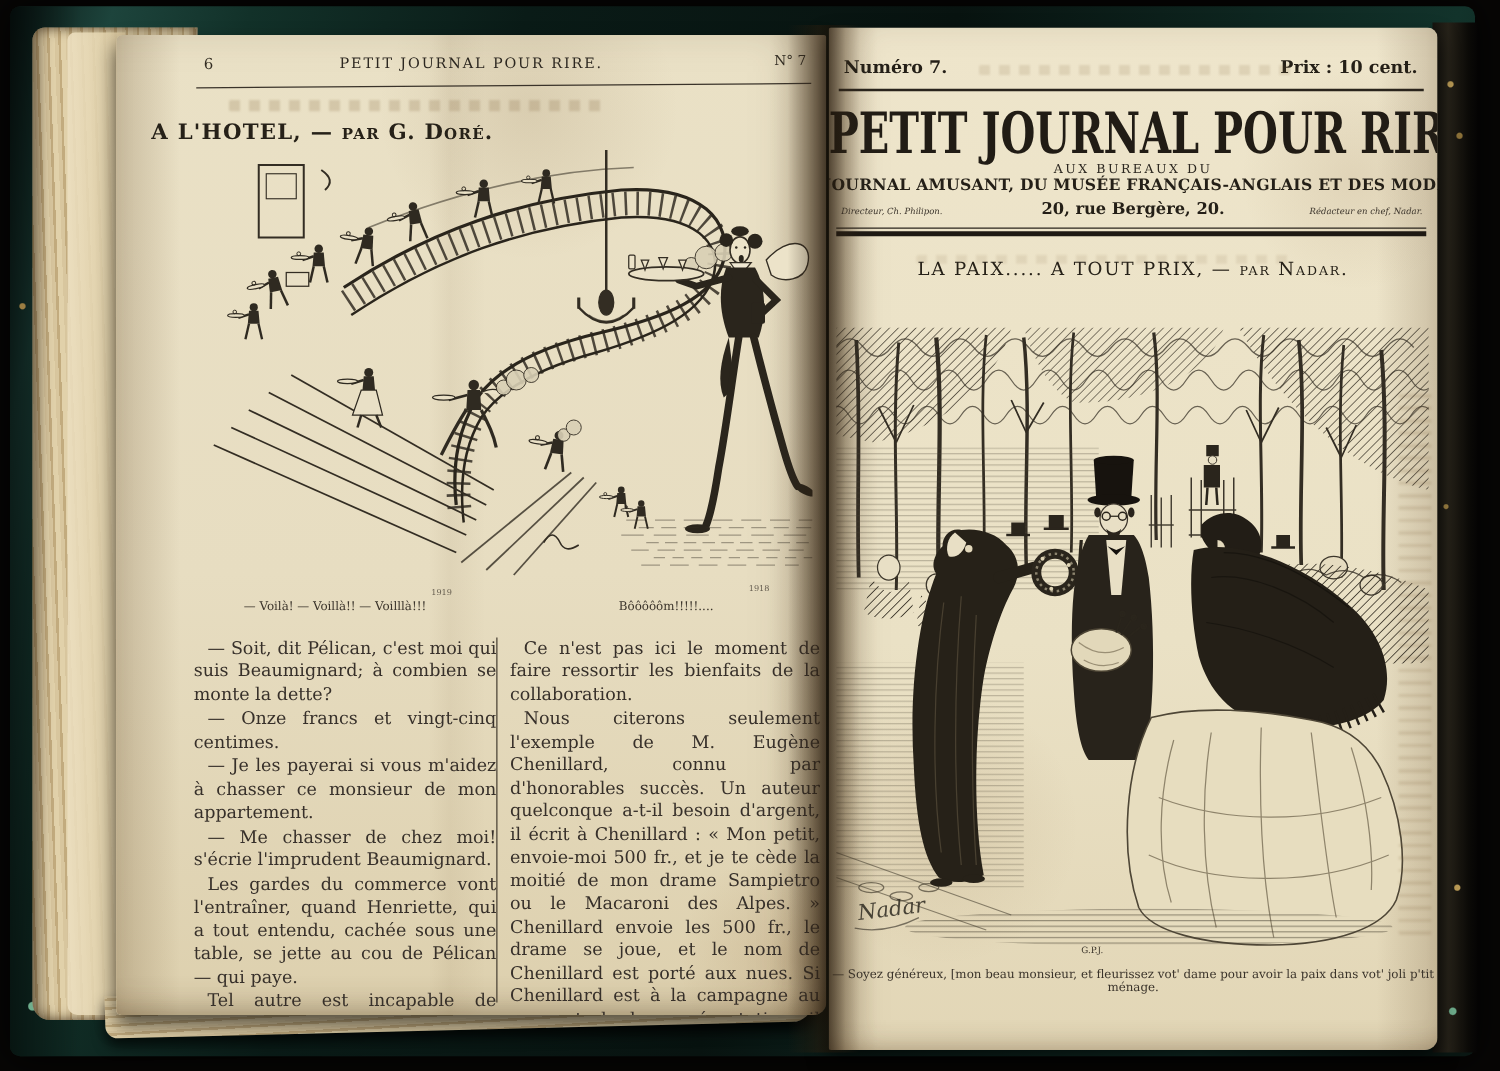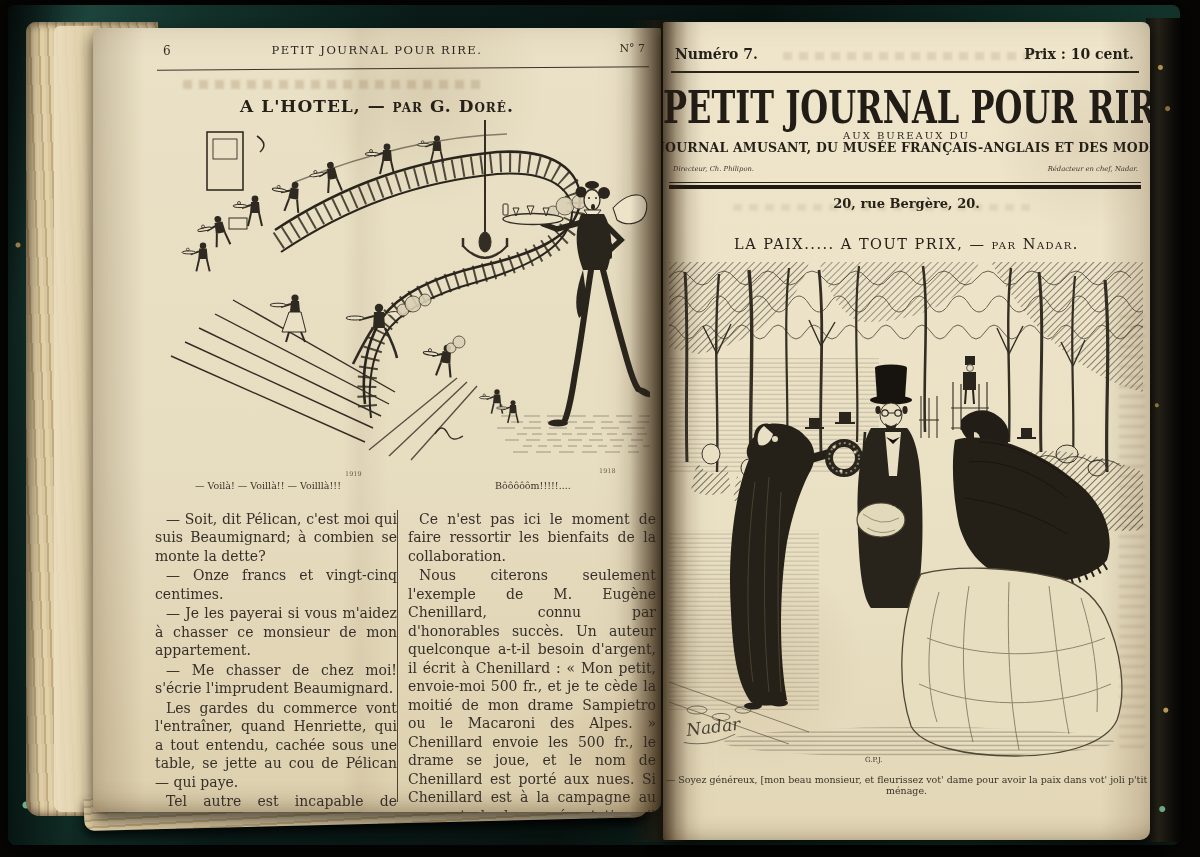--- a/index.html
+++ b/index.html
@@ -54,22 +54,22 @@
     background:linear-gradient(90deg,transparent,rgba(45,30,14,.45) 42%,rgba(32,21,9,.58) 58%,rgba(60,42,20,.2) 80%,transparent);}
   
   .ghost{position:absolute;filter:blur(1px);border-radius:2px;}
   .ghost.h{background:repeating-linear-gradient(90deg,rgba(128,98,58,.20) 0 9px,transparent 9px 16px);}
   .ghost.v{background:repeating-linear-gradient(0deg,rgba(128,98,58,.15) 0 3px,transparent 3px 10px);}
   
   .lp-pagenum{position:absolute;left:70px;top:16px;font-size:12px;}
   .lp-running{position:absolute;left:0;top:15px;width:100%;text-align:center;font-size:11.5px;letter-spacing:1.5px;color:#2c2720;}
   .lp-issue{position:absolute;right:16px;top:14px;font-size:11px;}
   .lp-rule{position:absolute;left:64px;top:40px;width:492px;border-top:1.8px solid #3a332a;transform:rotate(-.4deg);}
-  .lp-title{position:absolute;left:0;top:68px;width:100%;text-align:center;font-size:17px;font-variant:small-caps;
-    letter-spacing:1px;color:#262118;font-weight:bold;}
+  .lp-title{position:absolute;left:0;top:68px;width:100%;font-size:17px;font-variant:small-caps;
+    letter-spacing:1px;color:#262118;font-weight:bold;padding-left:28px;}
   .lp-illo{position:absolute;left:52px;top:92px;width:505px;height:342px;}
   .lp-captions{position:absolute;left:0;top:452px;width:100%;font-size:9.5px;color:#3a332a;}
   .cap-left{position:absolute;left:102px;}
   .cap-right{position:absolute;left:402px;}
   .cap-num{position:absolute;font-size:6.5px;opacity:.75;text-align:right;}
   .num1{left:252px;top:-10px;} .num2{left:506px;top:-13px;}
   .textcols{position:absolute;left:62px;top:482px;width:502px;height:292px;display:flex;font-size:14px;line-height:1.32;text-align:justify;color:#37302a;}
   .col1{width:242px;}
   .col2{width:248px;border-left:1px solid #4a4234;padding-left:10px;}
   .textcols p{margin:0 0 1px 0;text-indent:11px;}
@@ -78,25 +78,25 @@
   
   .rp-issue{position:absolute;left:12px;top:24px;font-size:14px;font-weight:bold;color:#241f17;}
   .rp-price{position:absolute;right:16px;top:24px;font-size:14px;font-weight:bold;color:#241f17;margin-left:40px;}
   .rp-rule1{position:absolute;left:8px;top:49px;width:468px;border-top:2px solid #2a241c;}
   .rp-masthead{position:absolute;left:0;top:58px;width:100%;text-align:center;font-size:32px;font-weight:bold;
     color:#211c15;transform:scaleY(1.42);transform-origin:top center;letter-spacing:0;white-space:nowrap;}
   .rp-bureaux{position:absolute;left:0;top:108px;width:100%;text-align:center;font-size:10px;letter-spacing:2px;color:#2c2720;}
   .rp-offices{position:absolute;left:-4px;top:118px;width:100%;text-align:center;font-size:12.5px;font-weight:bold;
     white-space:nowrap;color:#241f17;letter-spacing:.2px;}
   .rp-credit-l{position:absolute;left:10px;top:143px;font-size:6.8px;font-style:italic;color:#3a332a;}
-  .rp-address{position:absolute;left:0;top:138px;width:100%;text-align:center;font-size:13px;font-weight:bold;color:#241f17;margin-top:36px;}
+  .rp-address{position:absolute;left:0;top:138px;width:100%;text-align:center;font-size:13px;font-weight:bold;color:#241f17;}
   .rp-credit-r{position:absolute;right:12px;top:143px;font-size:6.8px;font-style:italic;color:#3a332a;}
   .rp-rule2{position:absolute;left:6px;top:160px;width:472px;border-top:1px solid #2a241c;}
   .rp-rule3{position:absolute;left:6px;top:163px;width:472px;border-top:4.5px solid #1e1913;}
-  .rp-title{position:absolute;left:0;top:214px;width:100%;text-align:center;font-size:14.5px;font-variant:small-caps;
+  .rp-title{position:absolute;left:0;top:186px;width:100%;text-align:center;font-size:14.5px;font-variant:small-caps;
     letter-spacing:1.5px;color:#262118;}
   .rp-illo{position:absolute;left:6px;top:240px;width:474px;height:504px;}
   .rp-caption{position:absolute;left:0;top:752px;width:100%;text-align:center;font-size:9.5px;color:#3a332a;}
 </style>
 </head>
 <body>
 
 <div class="stage">
 
   <div class="cover"></div>

